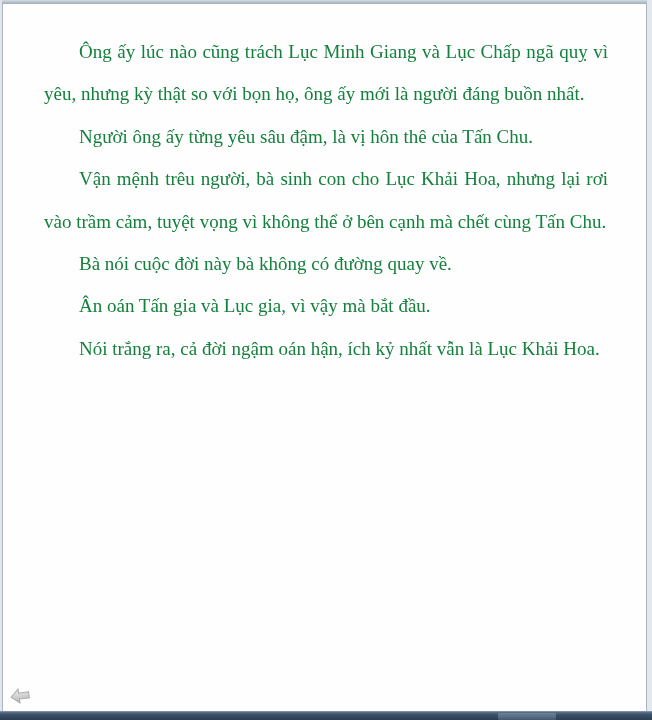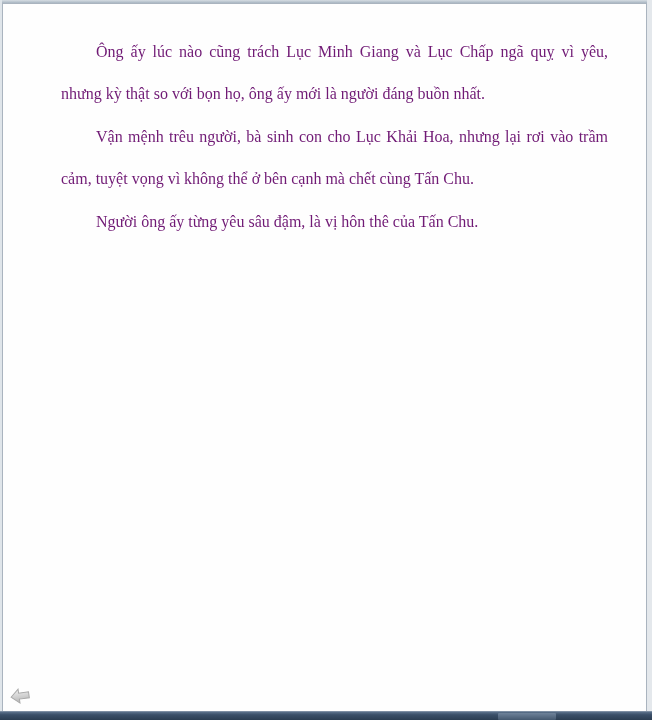--- a/index.html
+++ b/index.html
@@ -28,23 +28,23 @@
   .page {
     position: absolute;
     left: 2px; top: 3px; right: 5px; bottom: 9px;
     background: #fefefe;
     border: 1px solid #aab4bf;
     border-bottom: none;
     box-sizing: border-box;
   }
   .text-area {
     position: absolute;
-    left: 58px; right: 38px; top: 27px;
-    color: #701a75;
-    font-size: 16px;
+    left: 41px; right: 38px; top: 27px;
+    color: #15803d;
+    font-size: 19px;
     line-height: 42.4px;
     text-align: justify;
   }
   .text-area p {
     margin: 0;
     padding: 0;
     text-indent: 35px;
   }
   
   .back-arrow {
@@ -73,22 +73,25 @@
 <body>
 
 <div id="app">
   <div class="edge-top"></div>
   <div class="edge-left"></div>
   <div class="edge-right"></div>
 
   <div class="page">
     <div class="text-area">
       <p>Ông ấy lúc nào cũng trách Lục Minh Giang và Lục Chấp ngã quỵ vì yêu, nhưng kỳ thật so với bọn họ, ông ấy mới là người đáng buồn nhất.</p>
+      <p>Người ông ấy từng yêu sâu đậm, là vị hôn thê của Tấn Chu.</p>
       <p>Vận mệnh trêu người, bà sinh con cho Lục Khải Hoa, nhưng lại rơi vào trầm cảm, tuyệt vọng vì không thể ở bên cạnh mà chết cùng Tấn Chu.</p>
-      <p>Người ông ấy từng yêu sâu đậm, là vị hôn thê của Tấn Chu.</p>
+      <p>Bà nói cuộc đời này bà không có đường quay về.</p>
+      <p>Ân oán Tấn gia và Lục gia, vì vậy mà bắt đầu.</p>
+      <p>Nói trắng ra, cả đời ngậm oán hận, ích kỷ nhất vẫn là Lục Khải Hoa.</p>
     </div>
 
     <div class="back-arrow">
       <svg width="22" height="18" viewBox="0 0 22 18" xmlns="http://www.w3.org/2000/svg">
         <defs>
           <linearGradient id="ag" x1="0" y1="0" x2="0" y2="1">
             <stop offset="0" stop-color="#efefef"></stop>
             <stop offset="0.5" stop-color="#d2d2d2"></stop>
             <stop offset="1" stop-color="#b4b4b4"></stop>
           </linearGradient>

